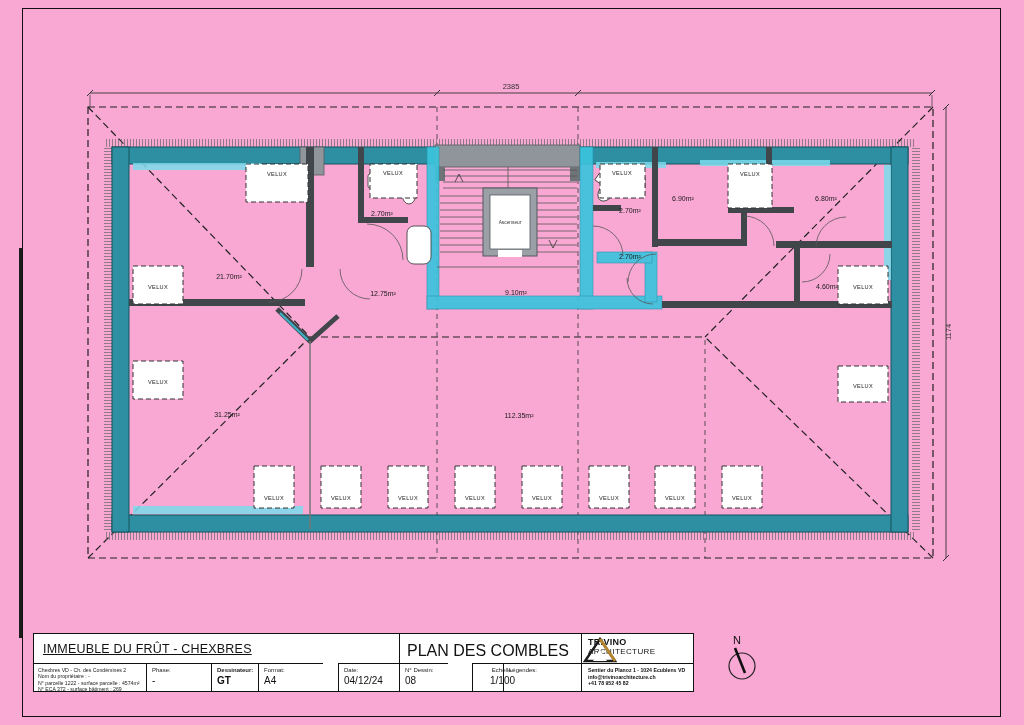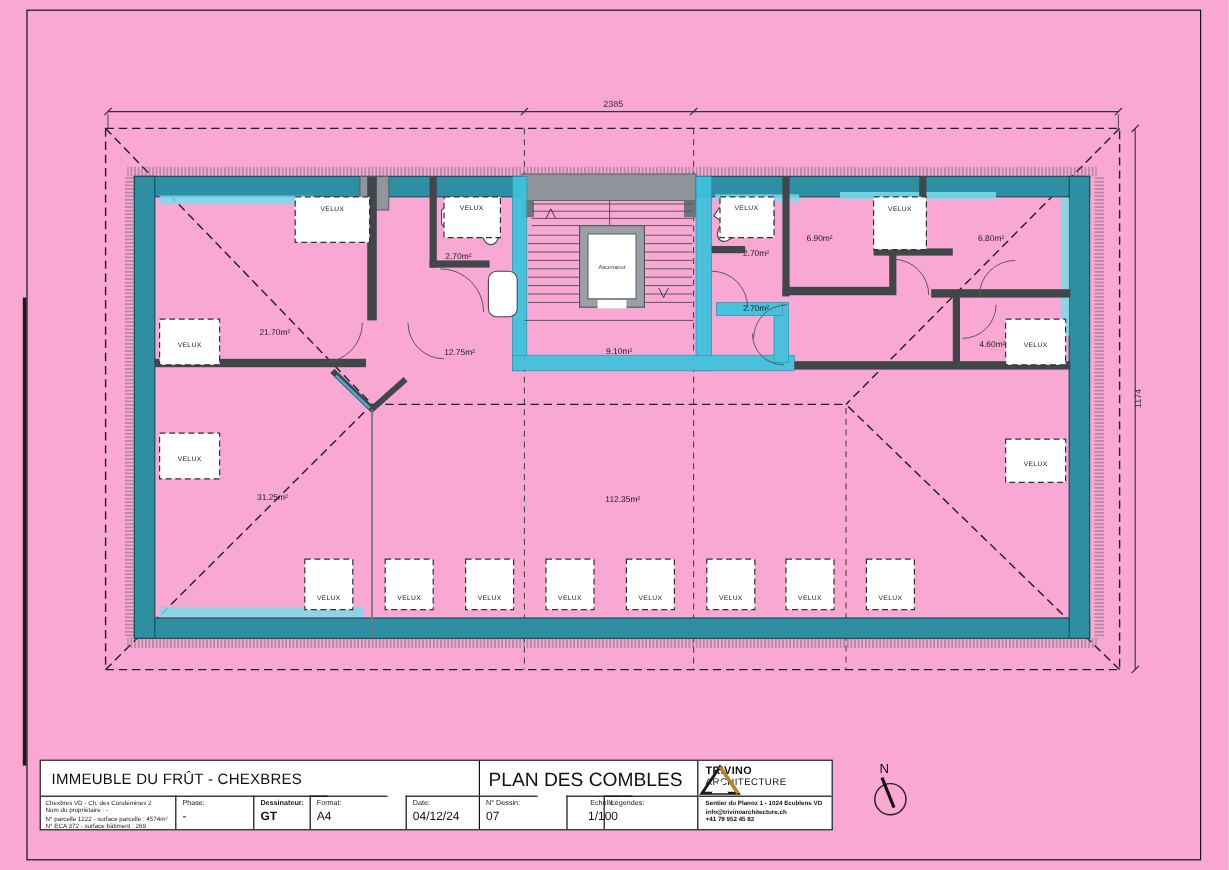--- a/index.html
+++ b/index.html
@@ -12,21 +12,21 @@
   .rl{font-size:7px;fill:#1a1a1a;}
   .vx{font-size:5.6px;fill:#222;letter-spacing:.3px;}
   .dim{font-size:7.5px;fill:#333;}
   .elv{font-size:4.8px;fill:#333;}
 
   
   .tb{position:absolute;left:33px;top:633px;width:659px;height:57px;border:1.2px solid #111;background:#fff;}
   .tb .cell{position:absolute;box-sizing:border-box;overflow:hidden;}
   .tb .vline{border-left:1px solid #111;}
   .tb .hline{border-top:1px solid #111;}
-  .tb-title{font-size:12.5px;padding:8px 0 0 9px;letter-spacing:.2px;white-space:nowrap;}
+  .tb-title{font-size:12.5px;padding:8px 0 0 9px;letter-spacing:.2px;white-space:nowrap;text-decoration:underline;}
   .tb-draw{font-size:16px;padding:8px 0 0 7px;white-space:nowrap;}
   .lab{font-size:6px;color:#222;padding:3px 0 0 5px;}
   .val{font-size:10px;padding:2px 0 0 5px;}
   .info{font-size:5.2px;line-height:6.4px;padding:3px 0 0 4px;color:#222;white-space:nowrap;}
   .firm{padding:4px 3px 0 6px;}
   .firm-name{font-size:9px;font-weight:bold;letter-spacing:.3px;line-height:9px;}
   .firm-sub{font-size:8px;letter-spacing:.4px;line-height:9px;}
   .addr{font-size:5.2px;font-weight:bold;line-height:6.6px;padding:3px 0 0 6px;white-space:nowrap;}
   .logo{position:absolute;right:3px;top:3px;}
   .north{position:absolute;left:712px;top:630px;}
@@ -291,21 +291,21 @@
     <div class="cell hline vline" style="left:224px;top:29px;width:65px;height:28px;">
       <div class="lab">Format:</div>
       <div class="val">A4</div>
     </div>
     <div class="cell hline vline" style="left:304px;top:29px;width:61px;height:28px;">
       <div class="lab">Date:</div>
       <div class="val">04/12/24</div>
     </div>
     <div class="cell hline vline" style="left:365px;top:29px;width:49px;height:28px;">
       <div class="lab">N° Dessin:</div>
-      <div class="val">07</div>
+      <div class="val">08</div>
     </div>
     <div class="cell hline vline" style="left:438px;top:29px;width:55px;height:28px;text-align:center;">
       <div class="lab">Echelle:</div>
       <div class="val">1/100</div>
     </div>
     <div class="cell hline vline" style="left:469px;top:29px;width:78px;height:28px;">
       <div class="lab">Légendes:</div>
     </div>
   </div>
 

